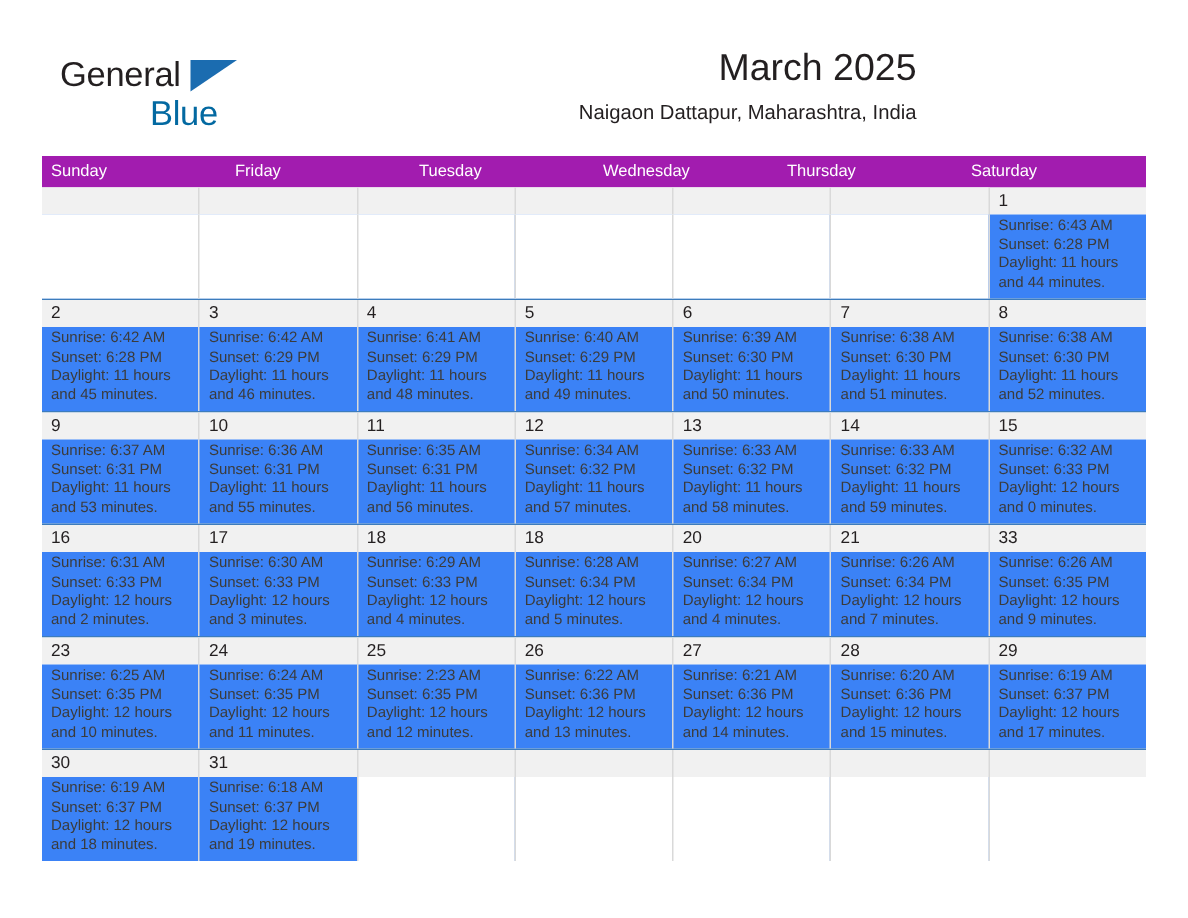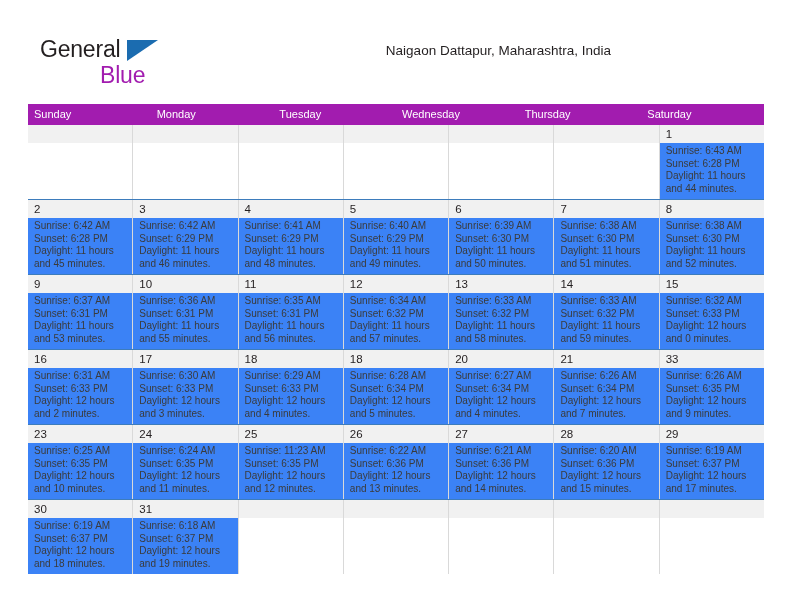--- a/index.html
+++ b/index.html
@@ -52,41 +52,41 @@
     width: 0;
     height: 0;
     border-left: 31px solid #1b6cb0;
     border-bottom: 21px solid transparent;
   }
   .logo-blue {
     position: absolute;
     left: 60px;
     top: 26px;
     font-size: 23px;
-    color: #a21caf;
+    color: #0369a1;
     letter-spacing: -0.2px;
   }
 
   .title-block {
     position: absolute;
     right: 8px;
     top: 0;
     text-align: right;
   }
   .cal-title {
     font-size: 25px;
     color: #231f20;
     line-height: 34px;
     white-space: nowrap;
   }
   .cal-subtitle {
     font-size: 13.5px;
     color: #231f20;
     line-height: 22px;
-    margin-top: 12px;
+    margin-top: 2px;
     white-space: nowrap;
   }
 
   
   .calendar {
     position: absolute;
     left: 28px;
     top: 104px;
     width: 736px;
   }
@@ -162,29 +162,30 @@
 
   <div class="top-bar">
 
     <div class="logo">
       <span class="logo-general">General</span>
       <span class="logo-tri"></span>
       <span class="logo-blue">Blue</span>
     </div>
 
     <div class="title-block">
+      <div class="cal-title">March 2025</div>
       <div class="cal-subtitle">Naigaon Dattapur, Maharashtra, India</div>
     </div>
 
   </div>
 
   <div class="calendar">
     <div class="dow-row" id="dow-row">
         <div class="dow-cell">Sunday</div>
-        <div class="dow-cell">Monday</div>
+        <div class="dow-cell">Friday</div>
         <div class="dow-cell">Tuesday</div>
         <div class="dow-cell">Wednesday</div>
         <div class="dow-cell">Thursday</div>
         <div class="dow-cell">Saturday</div>
       </div>
     <div id="weeks-container">
         <div class="week">
           <div class="num-row">
             <div class="num-cell empty"></div>
             <div class="num-cell empty"></div>
@@ -391,21 +392,21 @@
               <div class="ev">Daylight: 12 hours</div>
               <div class="ev">and 10 minutes.</div>
             </div>
             <div class="body-cell">
               <div class="ev">Sunrise: 6:24 AM</div>
               <div class="ev">Sunset: 6:35 PM</div>
               <div class="ev">Daylight: 12 hours</div>
               <div class="ev">and 11 minutes.</div>
             </div>
             <div class="body-cell">
-              <div class="ev">Sunrise: 11:23 AM</div>
+              <div class="ev">Sunrise: 2:23 AM</div>
               <div class="ev">Sunset: 6:35 PM</div>
               <div class="ev">Daylight: 12 hours</div>
               <div class="ev">and 12 minutes.</div>
             </div>
             <div class="body-cell">
               <div class="ev">Sunrise: 6:22 AM</div>
               <div class="ev">Sunset: 6:36 PM</div>
               <div class="ev">Daylight: 12 hours</div>
               <div class="ev">and 13 minutes.</div>
             </div>

